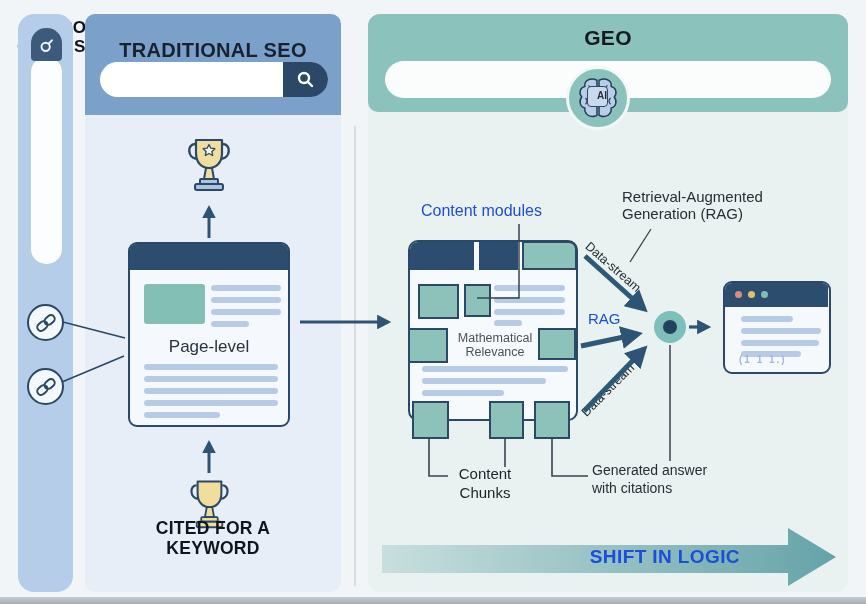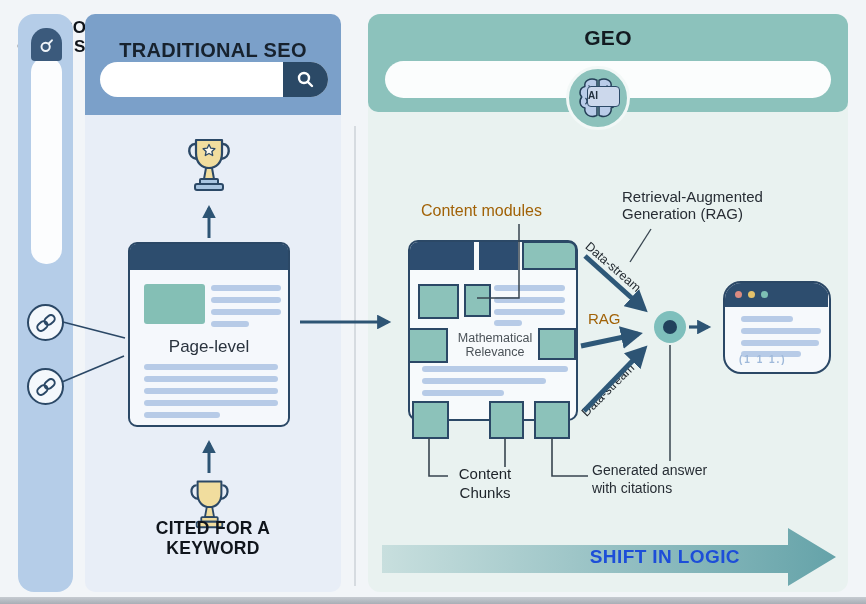--- a/index.html
+++ b/index.html
@@ -30,51 +30,51 @@
   .ln{position:absolute;height:6px;background:#b7cbe7;border-radius:3px;}
   #page-label{position:absolute;left:0;top:93px;width:158px;text-align:center;font-size:17px;color:#2a333e;}
   #rank-label{position:absolute;left:35px;top:518px;width:186px;text-align:center;font-size:17.5px;font-weight:800;color:#10151c;line-height:20px;letter-spacing:.3px;}
 
   
   #right-panel{position:absolute;left:368px;top:14px;width:480px;height:578px;background:#e9f2f0;border-radius:12px;}
   #geo-header{position:absolute;left:368px;top:14px;width:480px;height:98px;background:#8cc2bc;border-radius:12px 12px 10px 10px;}
   #geo-title{position:absolute;left:0;top:12px;width:480px;text-align:center;font-size:21px;font-weight:800;color:#131b21;letter-spacing:.3px;}
   #geo-pill{position:absolute;left:17px;top:47px;width:446px;height:37px;background:#fbfdfd;border-radius:19px;}
   #brain-circle{position:absolute;left:566px;top:66px;width:64px;height:64px;background:#8cc2bc;border:3px solid #f2f8f7;border-radius:50%;z-index:3;display:flex;align-items:center;justify-content:center;}
-  #ai-box{position:absolute;left:587px;top:86px;width:33px;height:21px;background:#ccd8ec;border:1.6px solid #2c4a68;border-radius:4px;z-index:4;font-size:10px;font-weight:bold;color:#22303e;text-align:left;line-height:18px;}
+  #ai-box{position:absolute;left:587px;top:86px;width:21px;height:21px;background:#ccd8ec;border:1.6px solid #2c4a68;border-radius:4px;z-index:4;font-size:10px;font-weight:bold;color:#22303e;text-align:right;line-height:18px;}
 
   #content-card{position:absolute;left:408px;top:240px;width:170px;height:181px;background:#f7fafc;border:2px solid #2b4866;border-radius:10px;z-index:2;}
   .navy-block{position:absolute;background:#2d4d70;}
   .teal-block{position:absolute;background:#8cc2ba;border:2px solid #2b4866;}
   .cc-navy1{left:0px;top:0px;width:64px;height:28px;border-radius:8px 0 0 0;}
   .cc-navy2{left:69px;top:0px;width:39px;height:28px;}
   .cc-teal3{left:112px;top:-1px;width:55px;height:29px;border-radius:0 8px 0 0;}
   .cc-sqA{left:8px;top:42px;width:41px;height:35px;}
   .cc-sqB{left:54px;top:42px;width:27px;height:33px;}
   .cc-sqC{left:-2px;top:86px;width:40px;height:35px;}
   .cc-sqD{left:128px;top:86px;width:38px;height:32px;}
   .cc-sqE{left:2px;top:159px;width:37px;height:38px;}
   .cc-sqF{left:79px;top:159px;width:35px;height:38px;}
   .cc-sqG{left:124px;top:159px;width:36px;height:38px;}
   #math-label{position:absolute;left:42px;top:89px;width:86px;text-align:center;font-size:12.5px;line-height:14px;color:#4b5258;}
 
-  .flabel{position:absolute;color:#a16207;}
+  .flabel{position:absolute;color:#1d4ed8;}
   #label-content-modules{left:421px;top:202px;width:160px;font-size:16px;}
   #label-rag-full{left:622px;top:189px;width:170px;font-size:15px;line-height:16.5px;color:#272d34;}
   #label-rag{left:588px;top:310px;font-size:15px;}
   #label-ds-upper{left:567px;top:260px;width:92px;text-align:center;font-size:12.5px;transform:rotate(41deg);color:#1d242b;}
   #label-ds-lower{left:562px;top:383px;width:92px;text-align:center;font-size:12.5px;transform:rotate(-45deg);color:#1d242b;}
   #label-chunks{left:445px;top:464px;width:80px;text-align:center;font-size:15px;line-height:19px;color:#1c2228;}
   #label-generated{left:592px;top:462px;width:160px;font-size:14px;line-height:17.5px;color:#272d34;}
   #label-become{left:690px;top:383px;width:165px;text-align:center;font-size:17px;font-weight:800;line-height:19px;color:#0f141a;letter-spacing:.2px;margin-top:18px;}
 
   #node-outer{position:absolute;left:654px;top:311px;width:32px;height:32px;border-radius:50%;background:#7ebfbc;z-index:3;}
   #node-inner{position:absolute;left:663px;top:320px;width:14px;height:14px;border-radius:50%;background:#21415c;z-index:4;}
 
-  #browser-card{position:absolute;left:723px;top:281px;width:108px;height:93px;background:#f6f9fc;border:2.5px solid #2b4866;border-radius:18px;z-index:2;overflow:hidden;}
+  #browser-card{position:absolute;left:723px;top:281px;width:108px;height:93px;background:#f6f9fc;border:2.5px solid #2b4866;border-radius:9px;z-index:2;overflow:hidden;}
   .bc-header{position:absolute;left:0;top:0;width:103px;height:24px;background:#2d4d6e;}
   .dot{position:absolute;top:8px;width:7px;height:7px;border-radius:50%;}
   .dot1{left:10px;background:#dc8b81;} .dot2{left:23px;background:#e3c16b;} .dot3{left:36px;background:#7dbfb4;}
   #bc-cite{position:absolute;left:14px;top:71px;font-size:10px;font-weight:bold;color:#9fb9da;letter-spacing:2px;}
 
   #shift-text{position:absolute;left:460px;top:546px;width:280px;text-align:right;font-size:19px;font-weight:800;color:#1d4ed8;letter-spacing:.4px;z-index:6;}
   #shift-arrow{position:absolute;left:380px;top:526px;z-index:5;}
 
   #divider{position:absolute;left:354px;top:126px;width:2px;height:460px;background:#ccd1d8;opacity:.75;z-index:1;}
   #bottom-shade{position:absolute;left:0;top:597px;width:866px;height:7px;background:linear-gradient(#c6cbd1,#a9aeb6);}

